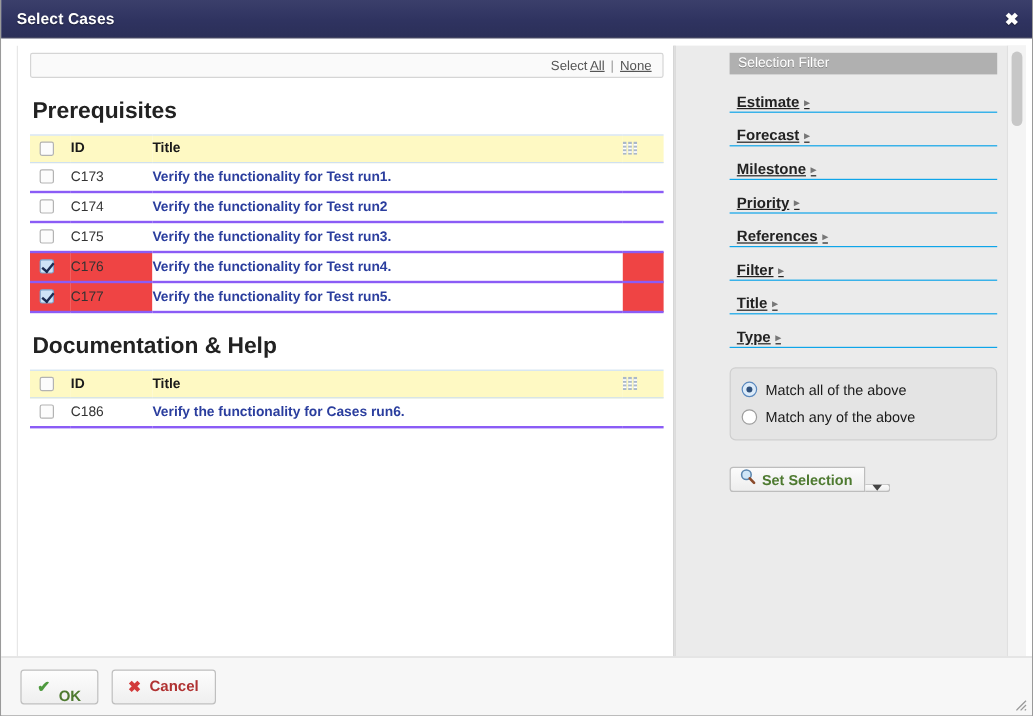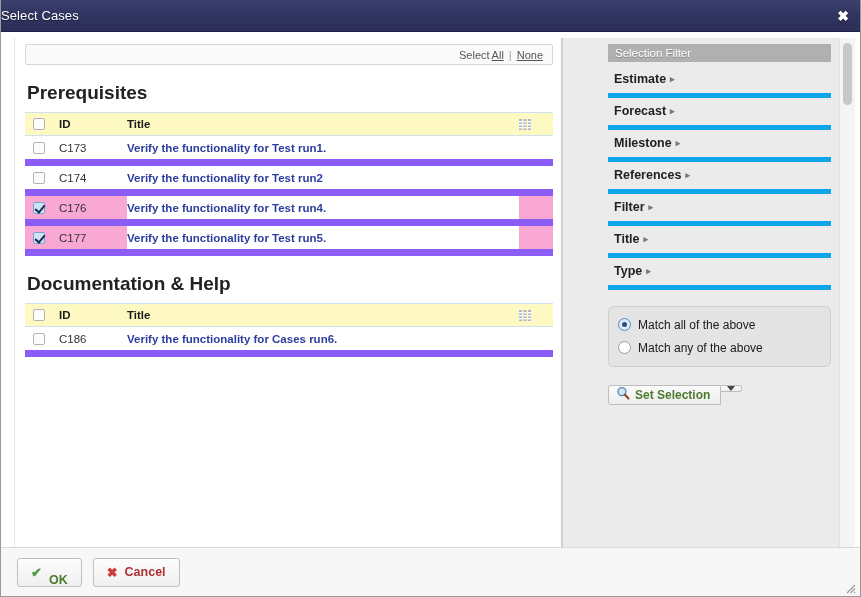--- a/index.html
+++ b/index.html
@@ -34,21 +34,22 @@
     height: 31px;
     min-height: 31px;
     background: linear-gradient(to bottom, #3b3f6b 0%, #2f3360 55%, #2b2f58 100%);
     border-bottom: 1px solid #1d2043;
     display: flex;
     align-items: center;
   }
   .titlebar .title {
     color: #ffffff;
     font-size: 13px;
-    font-weight: normal;
+    font-weight: bold;
+    margin-left: 13px;
     letter-spacing: 0.1px;
     text-shadow: 0 1px 1px rgba(0,0,0,.45);
   }
   .titlebar .close {
     position: absolute;
     right: 11px; top: 50%;
     transform: translateY(-50%);
     color: #ffffff;
     font-size: 14px;
     font-weight: bold;
@@ -136,32 +137,32 @@
     border-bottom: 1px solid #cfe0f0;
     height: 22px;
     font-size: 11.5px;
     font-weight: bold;
     color: #1a1a1a;
     text-align: left;
     padding: 0;
   }
   table.cases tbody td {
     height: 23px;
-    border-bottom: 7px solid #8b5cf6;
+    border-bottom: 2px solid #8b5cf6;
     font-size: 11.5px;
     color: #333333;
     padding: 0;
     vertical-align: middle;
   }
   .col-cb   { width: 26px;  padding-left: 8px !important; }
   .col-id   { width: 68px; }
   .col-title{ }
   .col-gear { width: 26px; text-align: right; padding-right: 8px !important; }
 
-  tr.selected td { background: #f9a8d4; }
+  tr.selected td { background: #ef4444; }
   tr.selected td.col-title {
     background: #ffffff;
     box-shadow: inset 0 0 0 0 transparent;
   }
   tr.selected td.col-title .tlink { background: transparent; }
 
   .tlink {
     color: #2b3e9e;
     font-weight: bold;
     font-size: 11.5px;
@@ -239,27 +240,28 @@
     color: #ffffff;
     font-size: 11.5px;
     height: 18px;
     line-height: 18px;
     padding-left: 7px;
     text-shadow: 0 1px 0 rgba(0,0,0,.25);
     margin-bottom: 4px;
   }
   .filter-item {
     height: 27px;
-    line-height: 27px;
-    border-bottom: 5px solid #0ea5e9;
+    line-height: 38px;
+    border-bottom: 1px solid #0ea5e9;
     font-size: 12.5px;
     font-weight: bold;
     color: #222222;
     padding-left: 6px;
     cursor: pointer;
+    text-decoration: underline;
   }
   .filter-item .chev {
     font-size: 9px;
     color: #777777;
     margin-left: 4px;
     vertical-align: 1px;
   }
 
   .match-box {
     margin-top: 16px;
@@ -293,21 +295,21 @@
     position: absolute;
     left: 3px; top: 3px;
     width: 5px; height: 5px;
     border-radius: 50%;
     background: #2e4f7a;
   }
 
   .setsel-wrap {
     margin-top: 18px;
     display: inline-flex;
-    align-items: flex-start;
+    align-items: flex-end;
     height: 25px;
   }
   .setsel-btn {
     display: flex;
     align-items: center;
     background: linear-gradient(to bottom,#fbfbfb,#ededed);
     border: 1px solid #bdbdbd;
     border-radius: 3px 0 0 3px;
     padding: 0 10px 0 7px;
     cursor: pointer;
@@ -431,20 +433,26 @@
                 <td class="col-id">C173</td>
                 <td class="col-title"><span class="tlink">Verify the functionality for Test run1.</span></td>
                 <td class="col-gear"></td>
               </tr>
               <tr>
                 <td class="col-cb"><span class="cb"></span></td>
                 <td class="col-id">C174</td>
                 <td class="col-title"><span class="tlink">Verify the functionality for Test run2</span></td>
                 <td class="col-gear"></td>
               </tr>
+              <tr>
+                <td class="col-cb"><span class="cb"></span></td>
+                <td class="col-id">C175</td>
+                <td class="col-title"><span class="tlink">Verify the functionality for Test run3.</span></td>
+                <td class="col-gear"></td>
+              </tr>
               <tr class="selected">
                 <td class="col-cb"><span class="cb checked"></span></td>
                 <td class="col-id">C176</td>
                 <td class="col-title"><span class="tlink">Verify the functionality for Test run4.</span></td>
                 <td class="col-gear"></td>
               </tr>
               <tr class="selected">
                 <td class="col-cb"><span class="cb checked"></span></td>
                 <td class="col-id">C177</td>
                 <td class="col-title"><span class="tlink">Verify the functionality for Test run5.</span></td>
@@ -497,20 +505,21 @@
 
     <div class="right-pane">
       <div class="right-inner">
 
         <div class="filter-head">Selection Filter</div>
 
         <div id="filter-list">
             <div class="filter-item"><span>Estimate</span><span class="chev">▸</span></div>
             <div class="filter-item"><span>Forecast</span><span class="chev">▸</span></div>
             <div class="filter-item"><span>Milestone</span><span class="chev">▸</span></div>
+            <div class="filter-item"><span>Priority</span><span class="chev">▸</span></div>
             <div class="filter-item"><span>References</span><span class="chev">▸</span></div>
             <div class="filter-item"><span>Filter</span><span class="chev">▸</span></div>
             <div class="filter-item"><span>Title</span><span class="chev">▸</span></div>
             <div class="filter-item"><span>Type</span><span class="chev">▸</span></div>
           </div>
 
         <div class="match-box" id="match-box">
             <div class="radio-row">
               <span class="rb on"></span>
               <span>Match all of the above</span>

